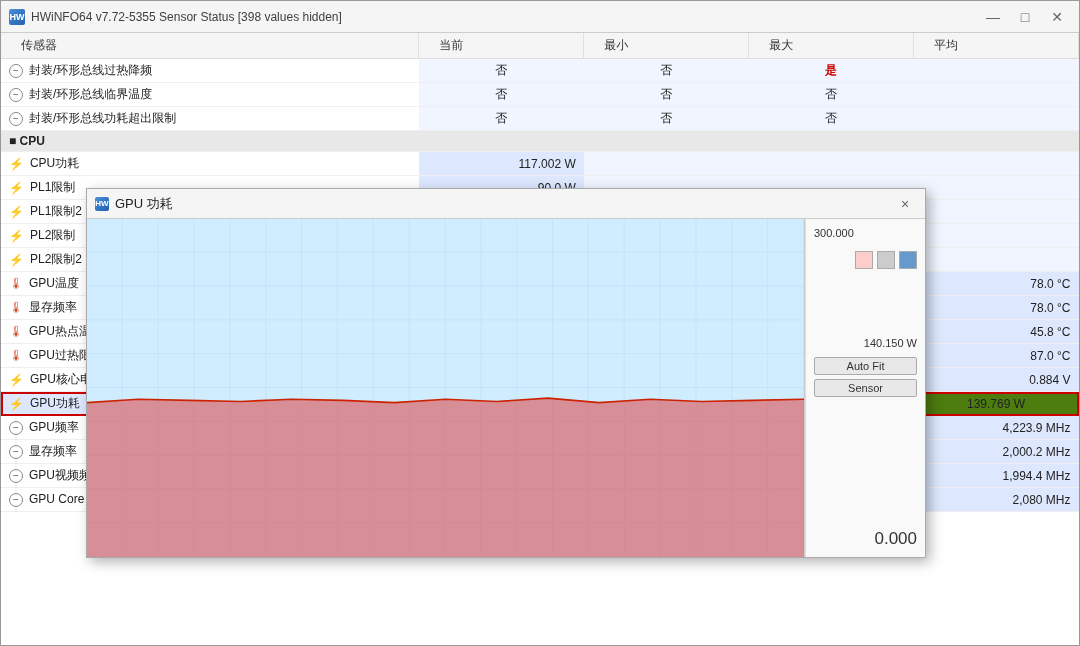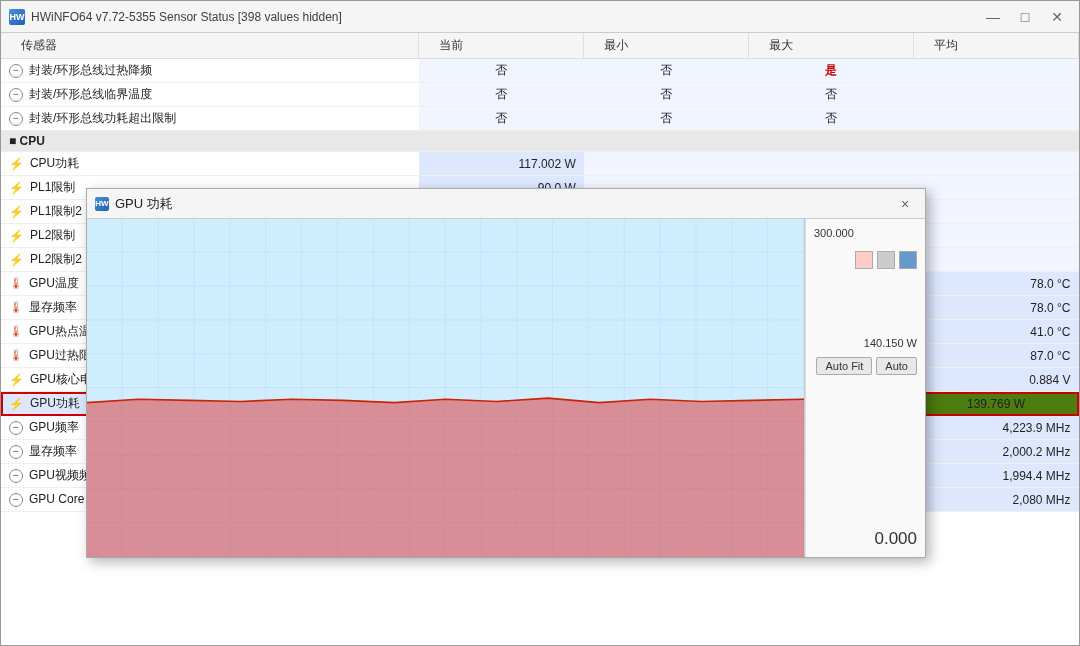--- a/index.html
+++ b/index.html
@@ -265,20 +265,21 @@
     .chart-label-mid {
       font-size: 11px;
       color: #333;
       text-align: right;
       margin-top: auto;
     }
     .chart-buttons {
       display: flex;
       gap: 4px;
       justify-content: flex-end;
+      flex-direction: column;
     }
     .chart-btn {
       padding: 2px 8px;
       font-size: 11px;
       background: #e8e8e8;
       border: 1px solid #aaa;
       border-radius: 2px;
       cursor: pointer;
       color: #333;
     }
@@ -459,21 +460,21 @@
           <tr>
             <td>
               <div class="icon-cell">
                 <span class="temp-icon">🌡</span>
                 <span>GPU热点温度</span>
               </div>
             </td>
             <td class="val-col highlighted">91.7 °C</td>
             <td class="val-col highlighted">88.0 °C</td>
             <td class="val-col highlighted">93.6 °C</td>
-            <td class="val-col highlighted">41.0 °C</td>
+            <td class="val-col highlighted">45.8 °C</td>
           </tr>
           <tr>
             <td>
               <div class="icon-cell">
                 <span class="temp-icon">🌡</span>
                 <span>GPU过热限制</span>
               </div>
             </td>
             <td class="val-col highlighted">87.0 °C</td>
             <td class="val-col highlighted">87.0 °C</td>
@@ -594,21 +595,21 @@
         <div class="chart-panel">
           <div class="chart-label-top">300.000</div>
           <div class="chart-color-swatches">
             <div class="swatch" style="background:#ffcccc;"></div>
             <div class="swatch" style="background:#cccccc;"></div>
             <div class="swatch" style="background:#6699cc;"></div>
           </div>
           <div class="chart-label-mid" style="margin-top: 60px;">140.150 W</div>
           <div class="chart-buttons">
             <button class="chart-btn">Auto Fit</button>
-            <button class="chart-btn">Auto</button>
+            <button class="chart-btn">Sensor</button>
           </div>
           <div class="chart-label-bottom" style="margin-top: auto;">0.000</div>
         </div>
       </div>
     </div>
 
   </div>
 </div>
 
 </body></html>

